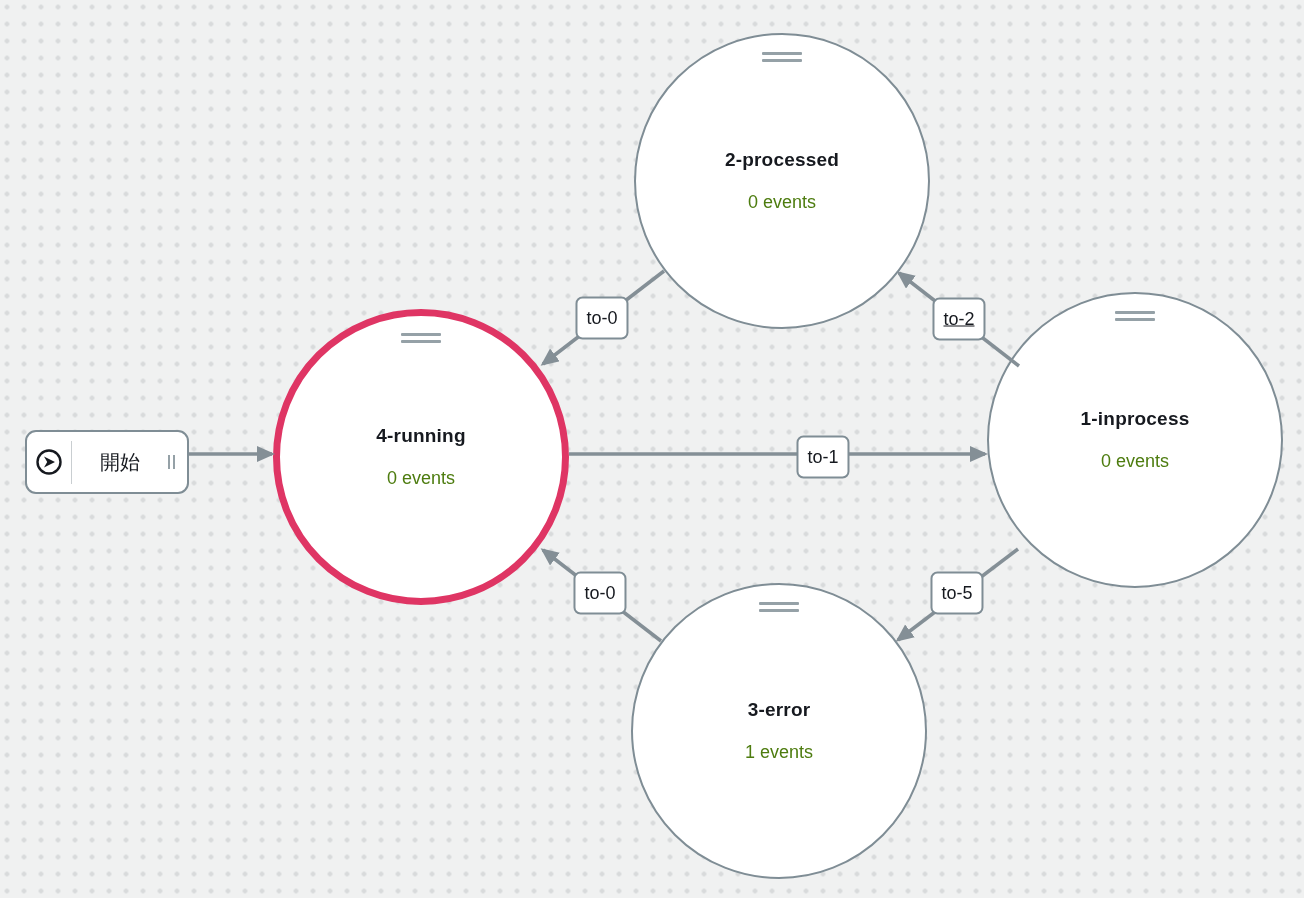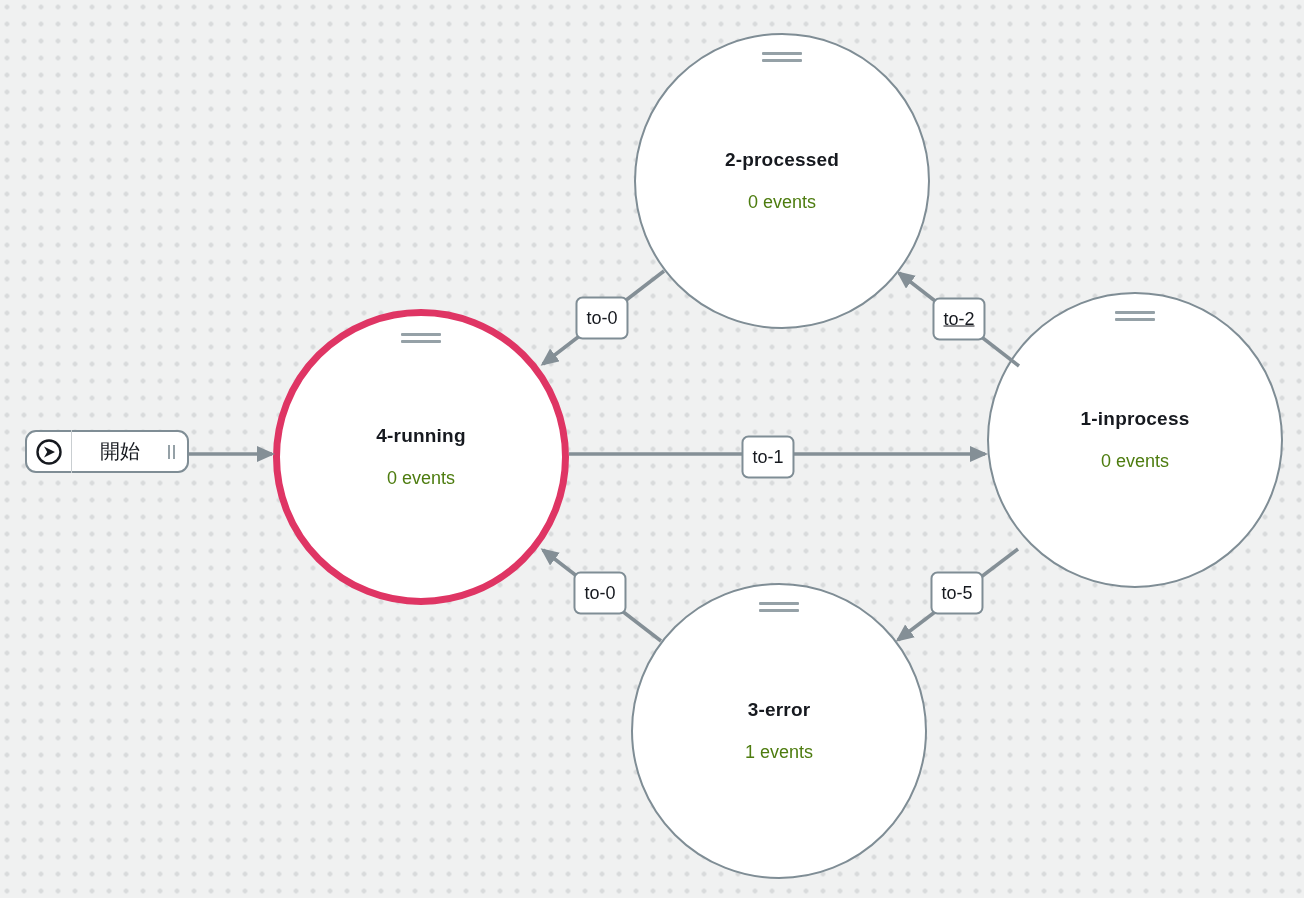--- a/index.html
+++ b/index.html
@@ -67,29 +67,29 @@
     transform:translate(-50%,-50%);
     background:#ffffff;
     border:2px solid #7f8d95;
     border-radius:7px;
     padding:9px 9px;
     font-size:18px;color:#16191f;
     cursor:pointer;
     white-space:nowrap;
   }
   #label-to0-top{left:602px;top:318px;}
-  #label-to1{left:768px;top:457px;}
+  #label-to1{left:823px;top:457px;}
   #label-to2{left:959px;top:319px;text-decoration:underline;}
   #label-to3{left:957px;top:593px;}
   #label-to0-bottom{left:600px;top:593px;}
 
   
   .start-node{
     position:absolute;left:25px;top:430px;
-    width:164px;height:43px;
+    width:164px;height:64px;
     background:#ffffff;
     border:2px solid #7f8d95;
     border-radius:11px;
     box-sizing:border-box;
     display:flex;align-items:center;
     z-index:2;cursor:pointer;
   }
   .start-icon-wrap{
     width:44px;display:flex;align-items:center;justify-content:center;
   }

